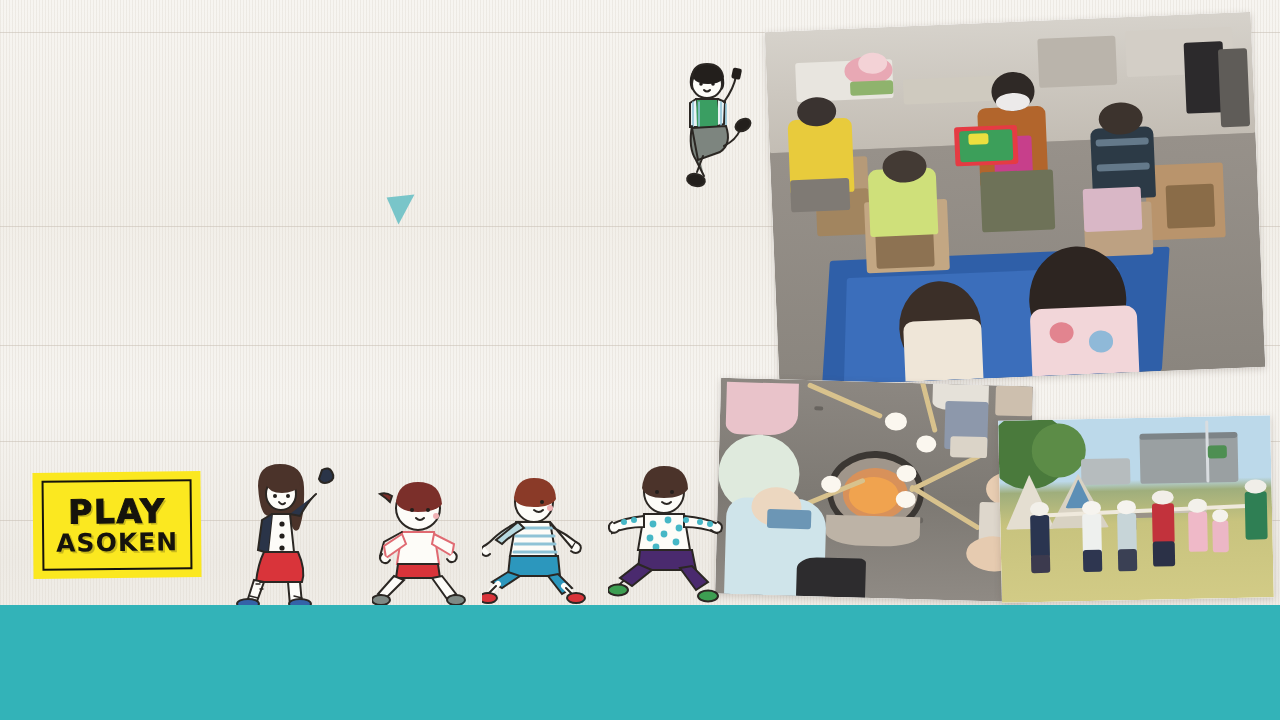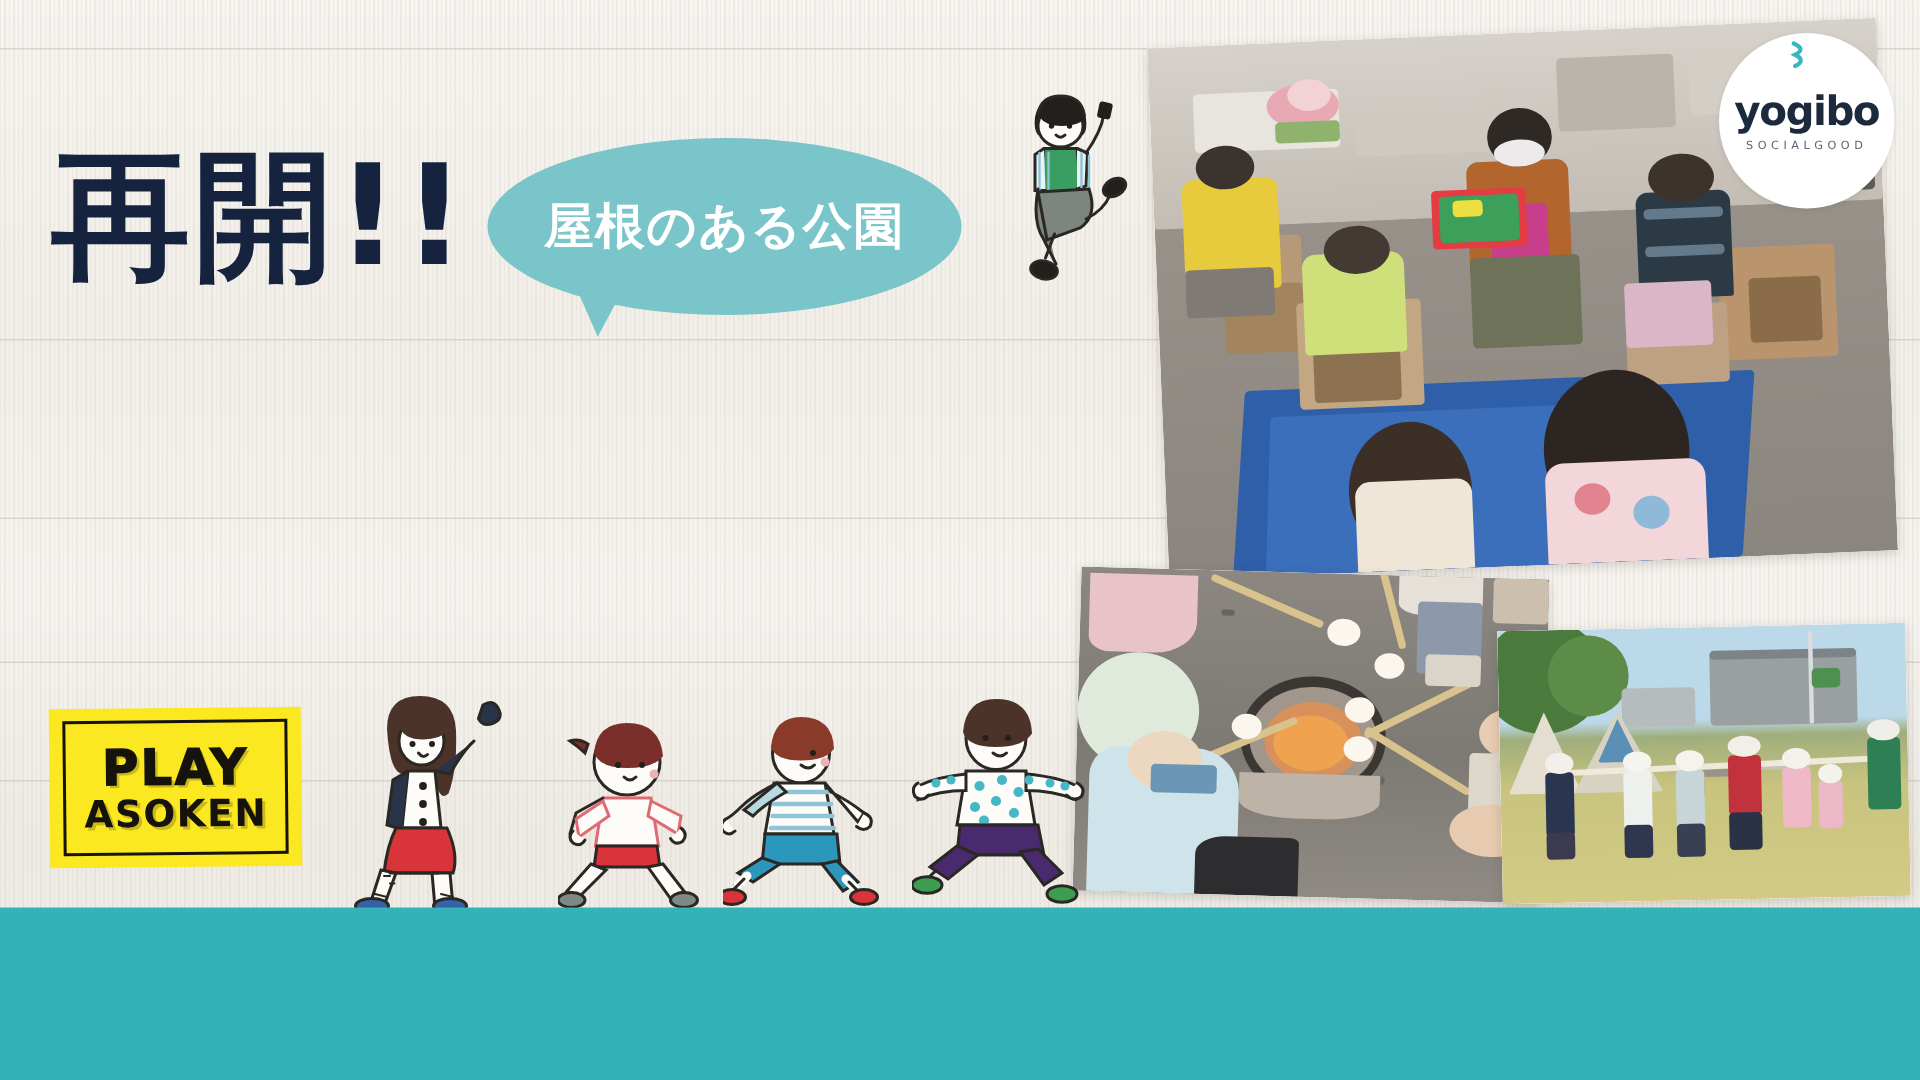--- a/index.html
+++ b/index.html
@@ -337,35 +337,24 @@
         <div class="sp" style="left:69%;top:52%;width:7%;height:22%;background:#efb9c8;"></div>
         <div class="ell" style="left:69%;top:45%;width:7%;height:8%;background:#f3f1eb;"></div>
         <div class="sp" style="left:78%;top:57%;width:6%;height:18%;background:#ecb7c6;"></div>
         <div class="ell" style="left:78%;top:51%;width:6%;height:7%;background:#f4f2ec;"></div>
         <div class="sp" style="left:90%;top:42%;width:8%;height:26%;background:#2f7f54;"></div>
         <div class="ell" style="left:90%;top:35%;width:8%;height:8%;background:#f0eee8;"></div>
       </div>
     </div>
   </div>
 
-  <div class="yogi">
-    <div class="yogi-main">yogibo</div>
-    <svg class="yogi-squig" viewBox="0 0 16 22">
-      <path d="M3 3 Q12 7 4 11 Q12 15 4 19" fill="none" stroke="#3ab6c0" stroke-width="3" stroke-linecap="round"></path>
-    </svg>
-    <div class="yogi-sub">SOCIALGOOD</div>
-  </div>
 
   <div class="head-wrap">
 
-    <div class="saikai">再開!!</div>
-
-    <div class="bubble">
-      <span class="bubble-text">屋根のある公園</span>
-    </div>
+
     <div class="bubble-tail"></div>
 
 
   </div>
 
   <div class="asoken">
     <div class="asoken-inner">
       <div class="asoken-l1">PLAY</div>
       <div class="asoken-l2">ASOKEN</div>
     </div>

